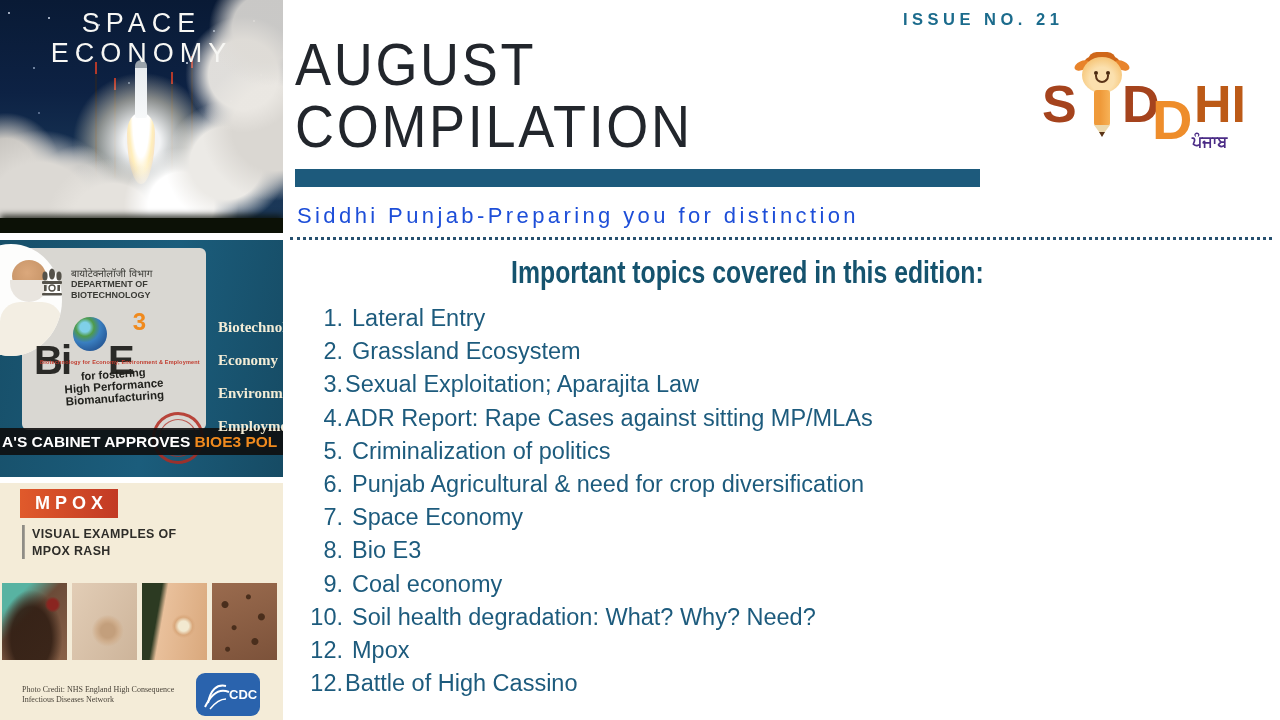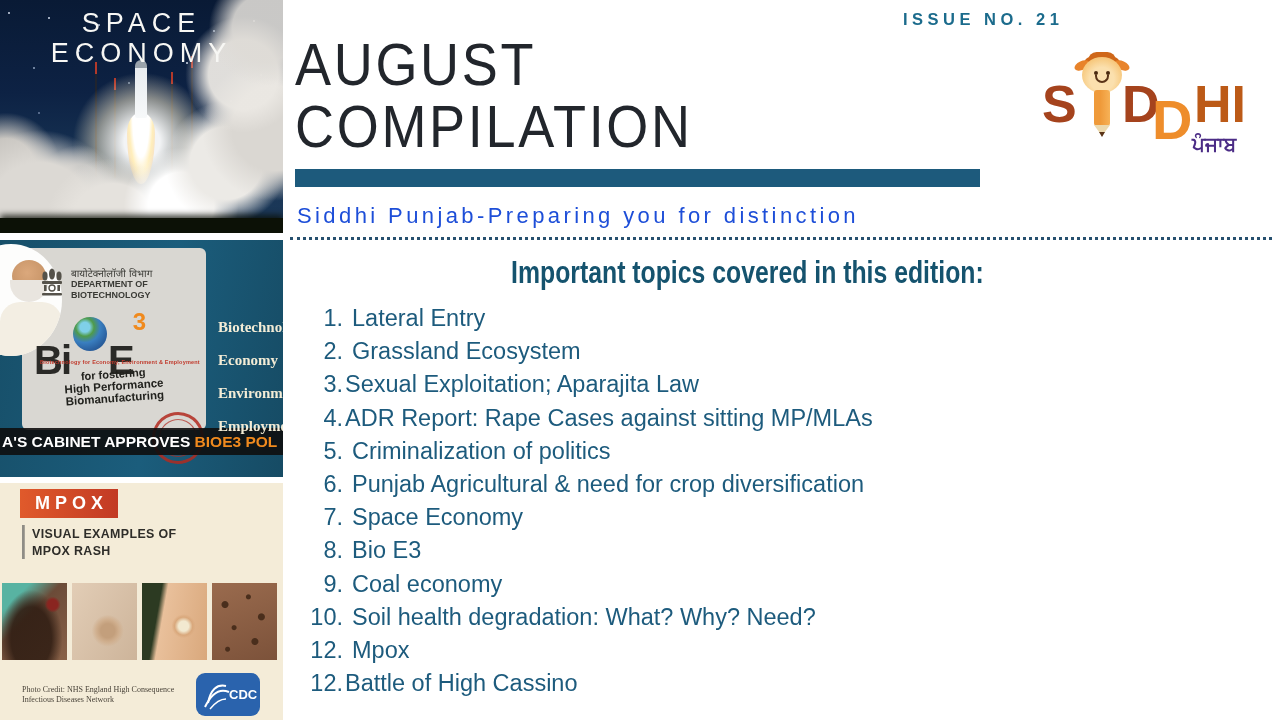--- a/index.html
+++ b/index.html
@@ -130,21 +130,21 @@
   .topics-list .num{display:inline-block;width:45px;text-align:right;}
 
   
   .brand{position:absolute;left:1042px;top:52px;width:210px;height:100px;}
   .brand .bs{position:absolute;font-weight:800;line-height:1;}
   .c-dark{color:#a5431d;} .c-light{color:#ee8d2b;} .c-mid{color:#bc5a17;}
   .b-s{left:0;top:26px;font-size:52px;}
   .b-d1{left:80px;top:26px;font-size:52px;}
   .b-d2{left:110px;top:40px;font-size:56px;}
   .b-hi{left:152px;top:26px;font-size:52px;}
-  .b-tag{position:absolute;left:150px;top:80px;font-size:20px;font-weight:700;color:#4b2c86;
+  .b-tag{position:absolute;left:150px;top:80px;font-size:16px;font-weight:700;color:#4b2c86;
     font-family:"DejaVu Sans",sans-serif;}
   .mascot{position:absolute;left:28px;top:0;width:70px;height:90px;}
   .hair{position:absolute;left:18px;top:0;width:28px;height:12px;border-radius:10px 10px 4px 4px;
     background:#cf6719;box-shadow:-6px 3px 0 -2px #cf6719,6px 3px 0 -2px #cf6719;}
   .ear-l{position:absolute;left:4px;top:9px;width:16px;height:9px;border-radius:50%;
     background:#e8832a;transform:rotate(-24deg);}
   .ear-r{position:absolute;left:44px;top:9px;width:16px;height:9px;border-radius:50%;
     background:#e8832a;transform:rotate(24deg);}
   .head{position:absolute;left:12px;top:5px;width:40px;height:36px;border-radius:50%;
     background:radial-gradient(circle at 50% 62%,#fbe0ae 0 40%,#f7c97f 70%,#efab54);}

